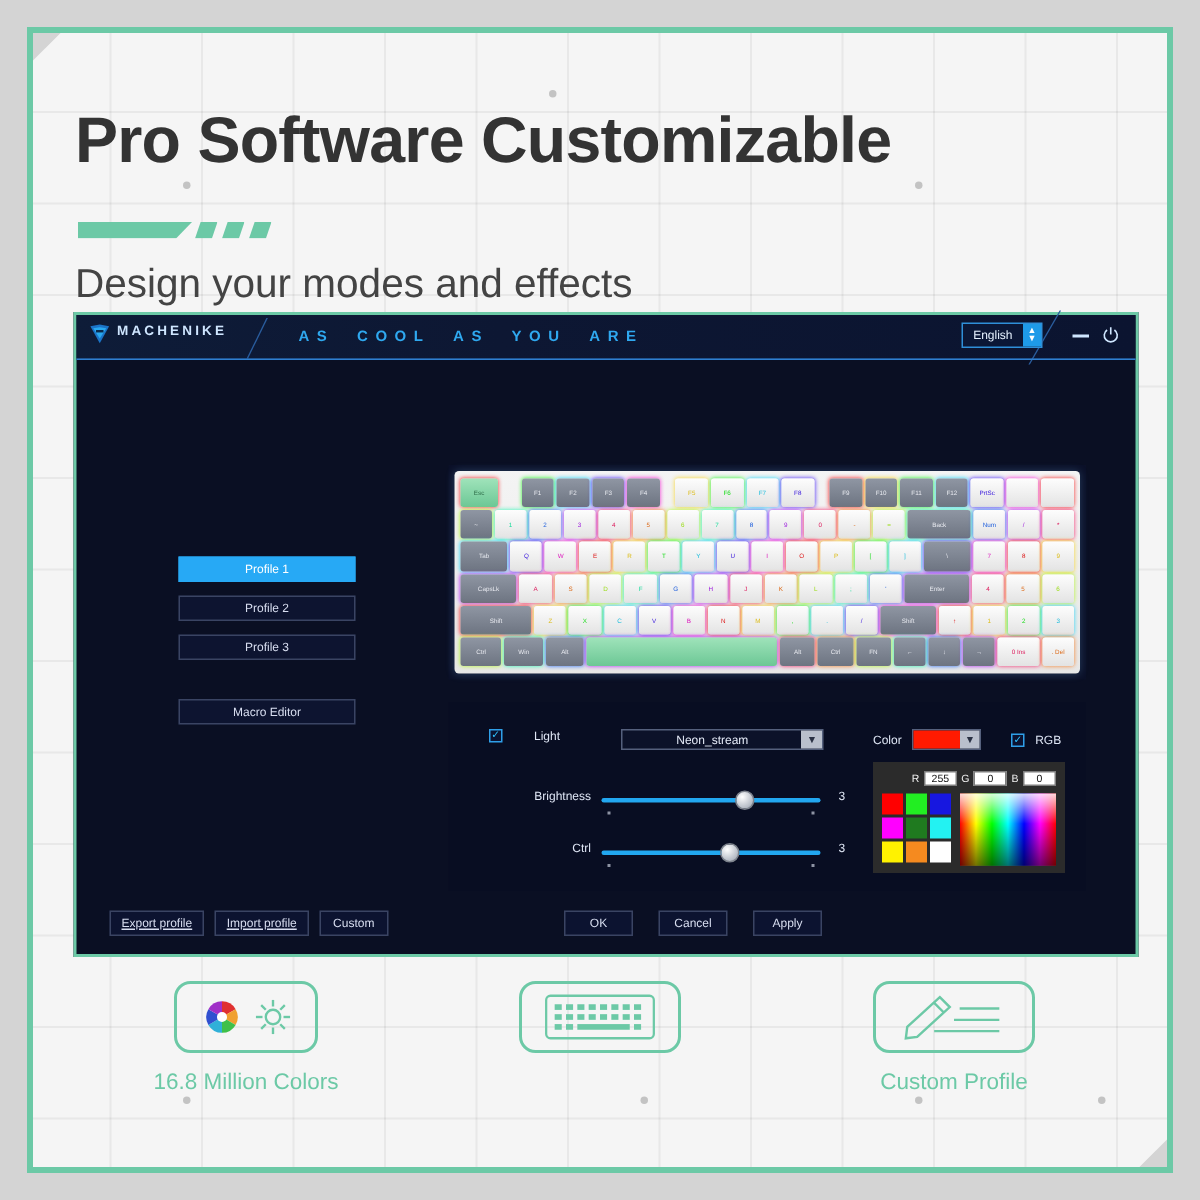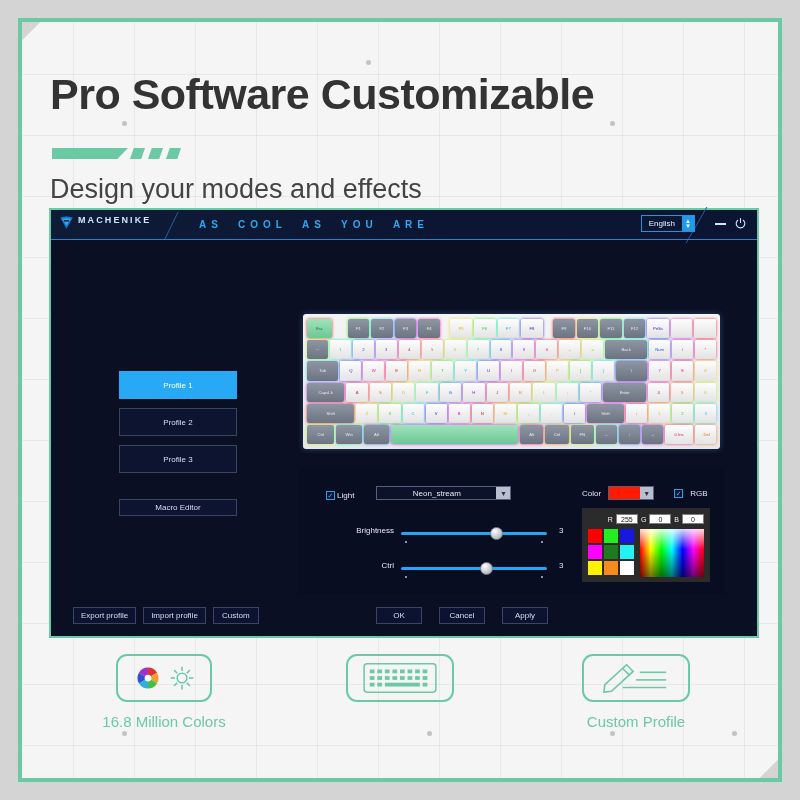--- a/index.html
+++ b/index.html
@@ -129,21 +129,21 @@
     position: absolute; right: 60px; top: -3px;
     width: 1px; height: 36px; background: #2a5d9e;
     transform: skewX(-30deg);
   }
 
   .app-body { position: relative; height: 398px; }
 
   
   .profiles { position: absolute; left: 68px; top: 131px; }
   .pbtn {
-    width: 118px; height: 28px; margin-bottom: 9px;
+    width: 118px; height: 17px; margin-bottom: 9px;
     border: 1px solid #3a4463; background: #0d1430;
     color: #d8def0; font-size: 8px;
     display: flex; align-items: center; justify-content: center;
   }
   .pbtn.active {
     background: #27a9f5; border-color: #27a9f5; color: #ffffff;
   }
   .macro {
     width: 118px; height: 17px; margin-top: 26px;
     border: 1px solid #3a4463; background: #0d1430;
@@ -186,21 +186,21 @@
   .key.gap { background: transparent; box-shadow: none; }
 
   
   .settings {
     position: absolute; left: 248px; top: 228px;
     width: 425px; height: 126px;
     background: #080d22;
   }
   .lightrow {
     position: absolute; left: 27px; top: 18px;
-    display: flex; align-items: flex-end; gap: 2px;
+    display: flex; align-items: flex-start; gap: 21px;
   }
   .cbox {
     width: 9px; height: 9px; border: 1px solid #2f9fe8;
     background: #0b1230; color: #2fc3ff;
     font-size: 7px; line-height: 8px; text-align: center;
   }
   .lbl { font-size: 8px; color: #dfe6f5; }
   .sel {
     width: 135px; height: 14px; margin-left: 20px;
     border: 1px solid #55607d; background: #0c1229;
@@ -288,21 +288,21 @@
 
   
   .dlg-btns { position: absolute; left: 22px; top: 367px; display: flex; gap: 7px; }
   .dlg-btns.right { left: 325px; gap: 17px; }
   .dbtn {
     height: 17px; padding: 0 7px; min-width: 46px;
     border: 1px solid #3a4463; background: #0c1330;
     color: #d8def0; font-size: 8px;
     display: flex; align-items: center; justify-content: center;
   }
-  .dbtn.wide { min-width: 51px; }
+  .dbtn.wide { min-width: 51px; text-decoration: underline; }
 
   
   .features {
     position: absolute; left: 0; right: 0; top: 632px;
     display: flex; justify-content: center; gap: 46px;
   }
   .feature { width: 190px; text-align: center; }
   .fbox {
     width: 96px; height: 48px; margin: 0 auto 10px;
     border: 2px solid #6cc9a6; border-radius: 11px;

